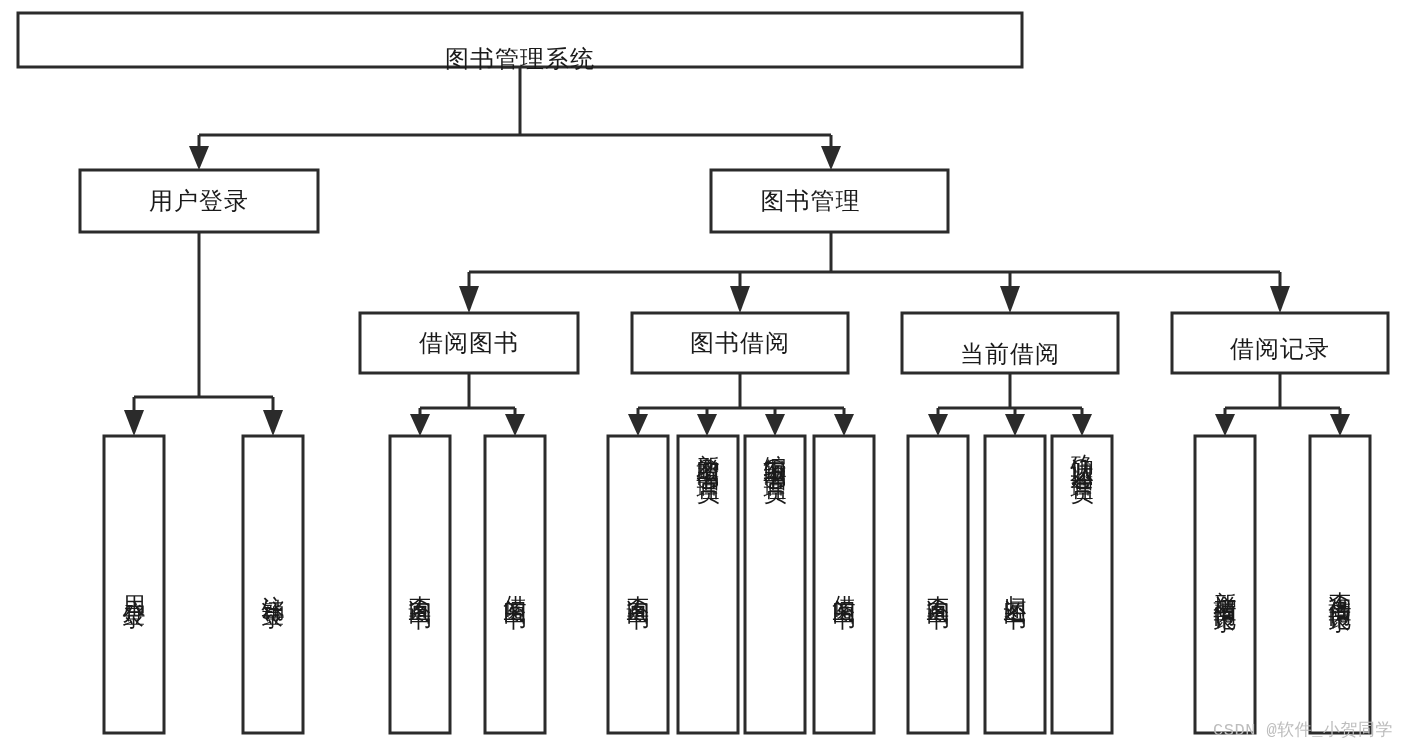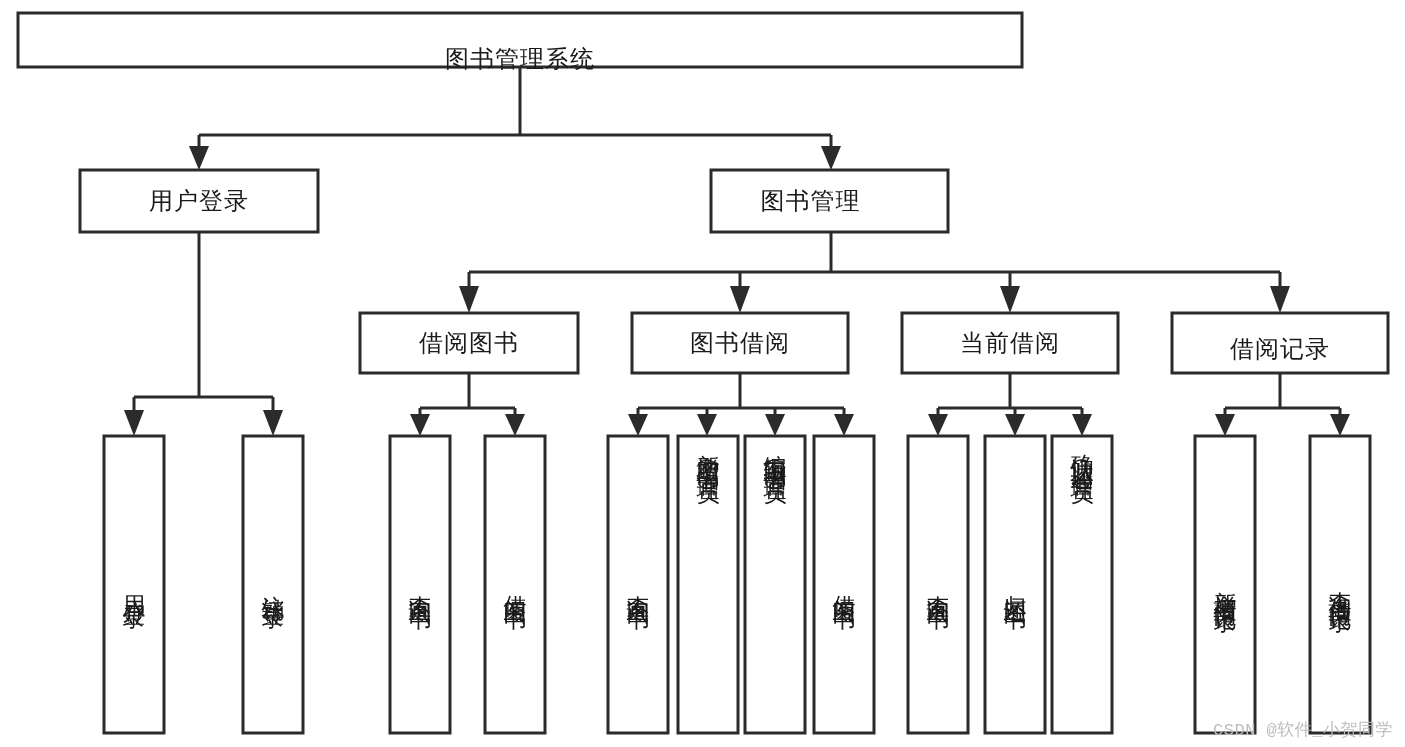--- a/index.html
+++ b/index.html
@@ -206,21 +206,21 @@
   </div>
 
   <div class="hlabel-wrap" style="left:360px; top:313px; width:218px; height:60px;">
     <span class="hlabel-text">借阅图书</span>
   </div>
 
   <div class="hlabel-wrap" style="left:632px; top:313px; width:216px; height:60px;">
     <span class="hlabel-text">图书借阅</span>
   </div>
 
-  <div class="hlabel-wrap" style="left:902px; top:313px; width:216px; height:60px;border-radius:13px;">
+  <div class="hlabel-wrap" style="left:902px; top:324px; width:216px; height:60px;border-radius:13px;">
     <span class="hlabel-text">当前借阅</span>
   </div>
 
   <div class="hlabel-wrap" style="left:1172px; top:313px; width:216px; height:72px;">
     <span class="hlabel-text">借阅记录</span>
   </div>
 
   <div class="vlabel-wrap" style="left:104px; top:436px; width:60px; height:297px;">
     <span class="vlabel-text">用户登录</span>
   </div>

